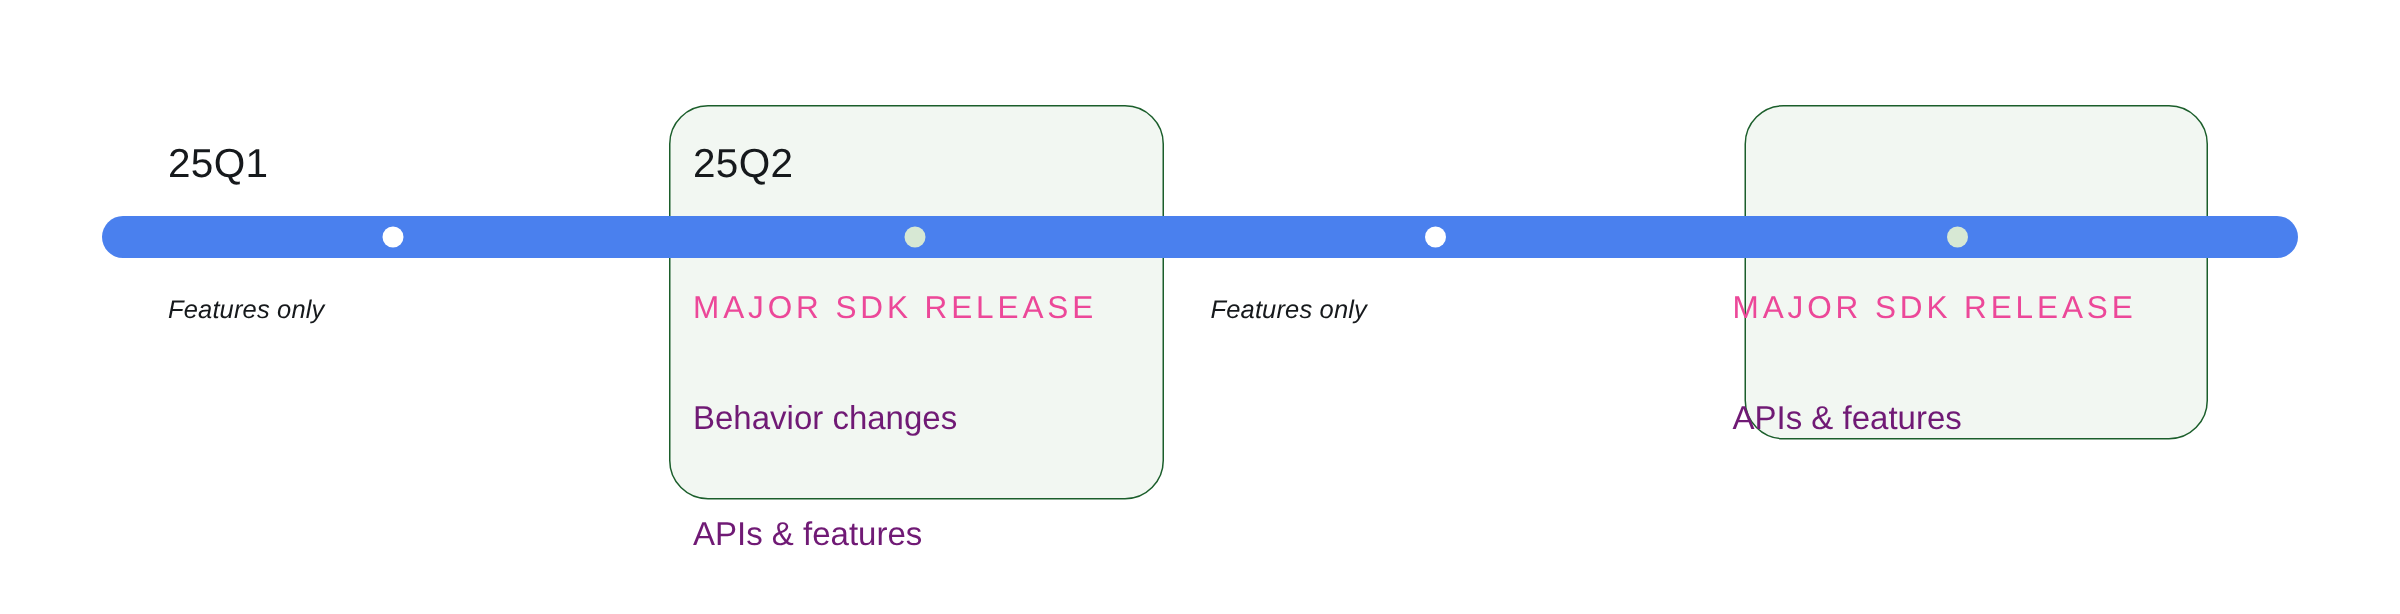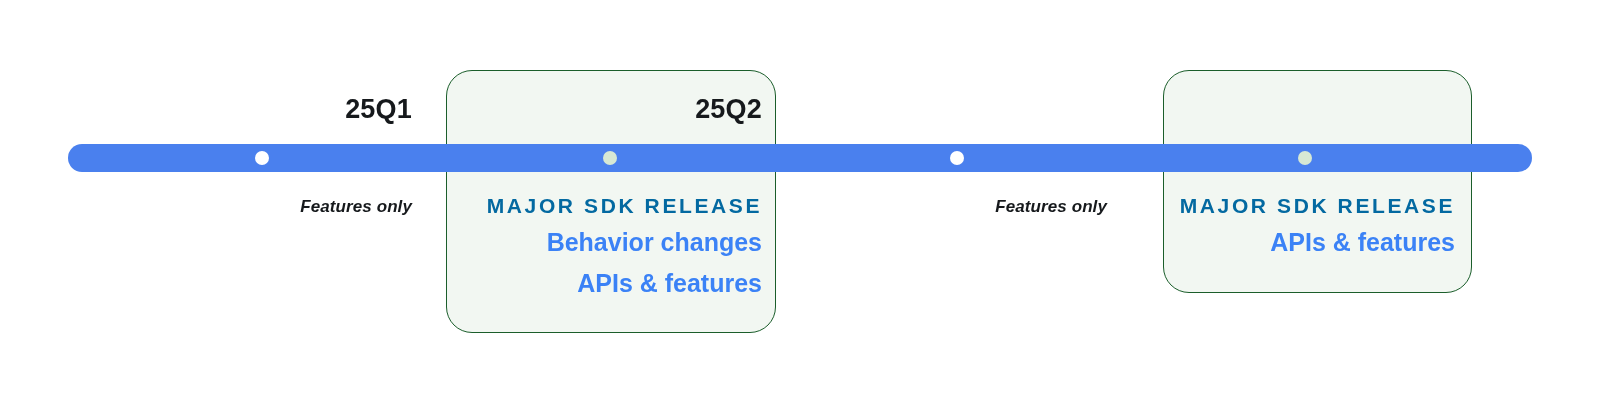--- a/index.html
+++ b/index.html
@@ -66,22 +66,21 @@
   #dot-q1 { left: 255px; }
   #dot-q2 { left: 603px; }
   #dot-q3 { left: 950px; }
   #dot-q4 { left: 1298px; }
 
   
   .quarter-col {
     position: absolute;
     top: 0;
     height: 409px;
-    text-align: right;
-    font-weight: bold;
+    text-align: left;
   }
   #col-q1 { left: 112px; width: 300px; }
   #col-q2 { left: 462px; width: 300px; }
   #col-q3 { left: 807px; width: 300px; }
   #col-q4 { left: 1155px; width: 300px; }
 
   .quarter-label {
     position: absolute;
     top: 92px;
     left: 0;
@@ -104,29 +103,30 @@
     line-height: 34px;
     font-style: italic;
     color: #16191c;
     letter-spacing: 0.1px;
   }
 
   .release-kicker {
     font-size: 21px;
     line-height: 32px;
     letter-spacing: 2.6px;
-    color: #0369a1;
+    color: #ec4899;
     white-space: nowrap;
   }
 
   .release-line {
-    font-size: 25px;
+    font-size: 22px;
     line-height: 41px;
-    color: #3b82f6;
+    color: #701a75;
     white-space: nowrap;
+    margin-top: 36px;
   }
 </style>
 </head>
 <body>
 
 <div id="timeline-root">
 
   <div id="card-q2" class="release-card"></div>
   <div id="card-q4" class="release-card"></div>
 

